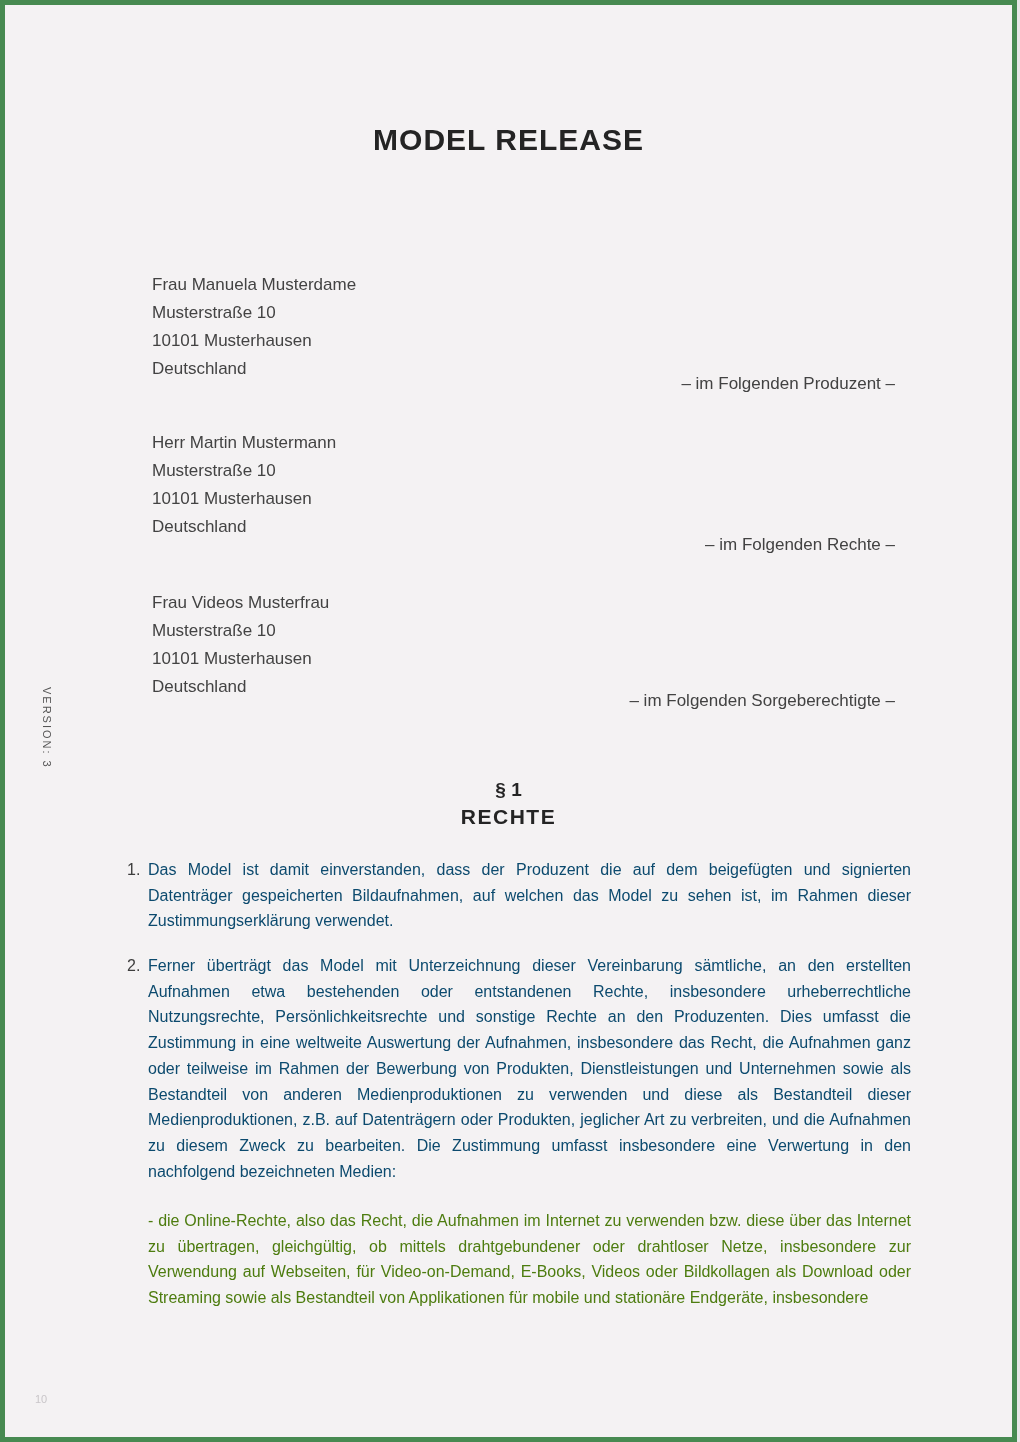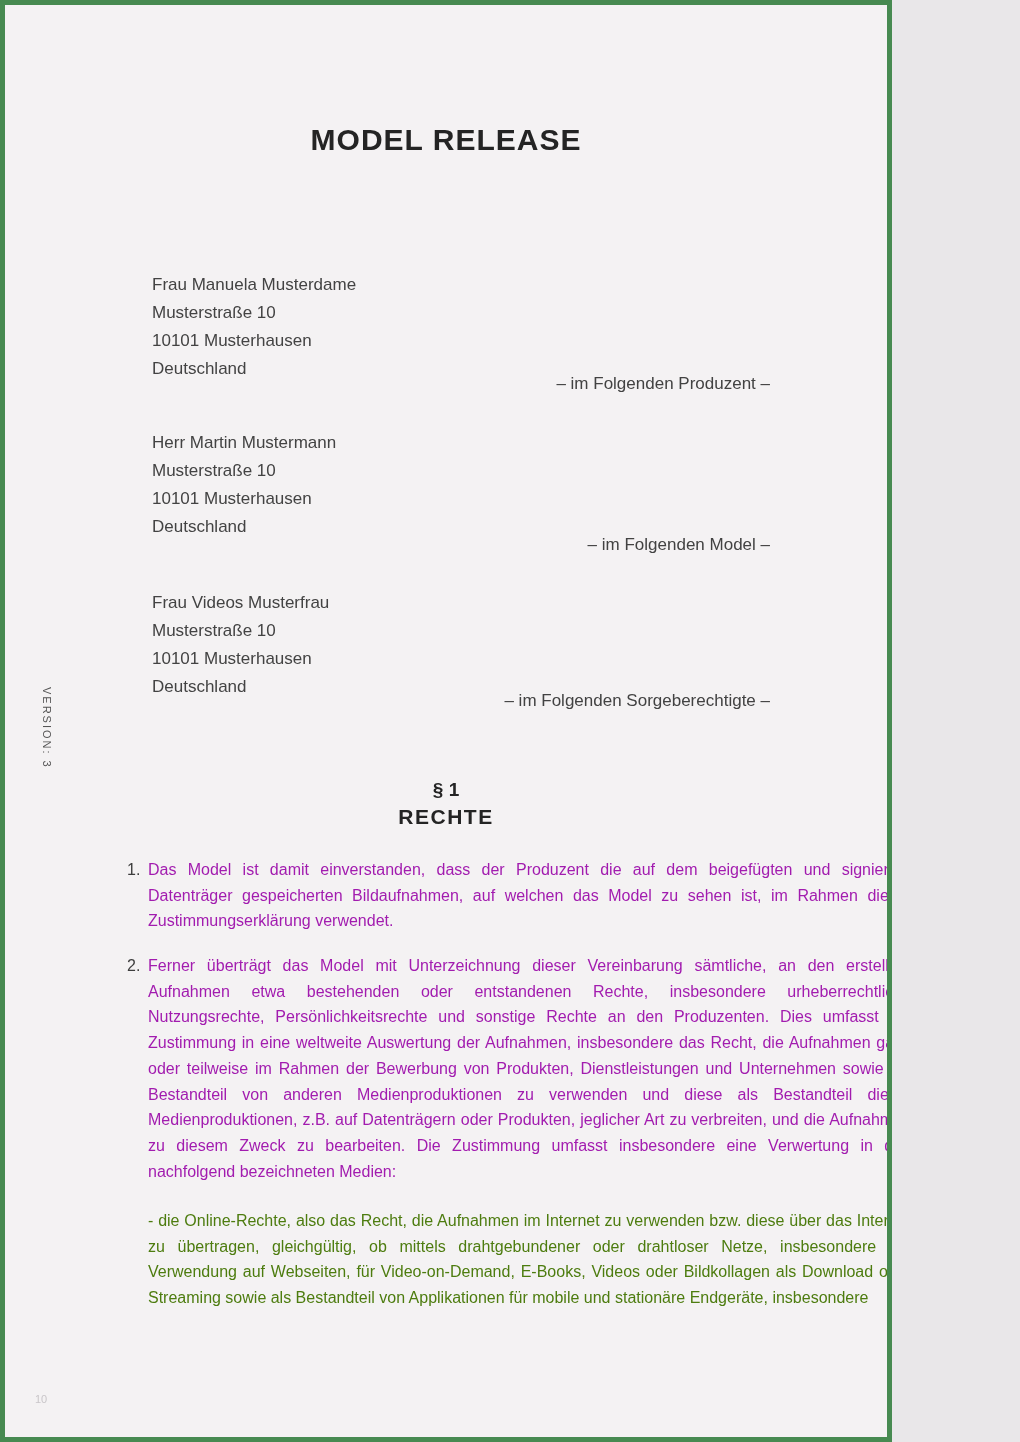--- a/index.html
+++ b/index.html
@@ -1,20 +1,20 @@
 <!DOCTYPE html>
 <html><head>
 <meta charset="utf-8">
 <style>
   html, body { margin: 0; padding: 0; background: #e9e7e9; }
   * { box-sizing: border-box; }
 
   .page {
     position: relative;
-    width: 892px;
+    width: 1017px;
     height: 1442px;
     background: #f4f2f3;
     border: 5px solid #478a51;
     font-family: "Liberation Sans", "DejaVu Sans", sans-serif;
     color: #3d3d3d;
     overflow: hidden;
   }
 
   .doc-title {
     position: absolute;
@@ -75,21 +75,21 @@
     flex: 0 0 21px;
     font-size: 16px;
     line-height: 25.7px;
     color: #3d3d3d;
   }
   .clause .clause-text {
     flex: 1;
     font-size: 16px;
     line-height: 25.7px;
     text-align: justify;
-    color: #a21caf;
+    color: #0c4a6e;
   }
 
   .sub-clause {
     position: absolute;
     top: 1203px;
     left: 143px;
     width: 763px;
     font-size: 16px;
     line-height: 25.7px;
     text-align: justify;
@@ -141,21 +141,21 @@
     <div>Deutschland</div>
   </div>
   <div class="role-label pos-label1">– im Folgenden Produzent –</div>
 
   <div class="address-block pos-party2">
     <div>Herr Martin Mustermann</div>
     <div>Musterstraße 10</div>
     <div>10101 Musterhausen</div>
     <div>Deutschland</div>
   </div>
-  <div class="role-label pos-label2">– im Folgenden Model –</div>
+  <div class="role-label pos-label2">– im Folgenden Rechte –</div>
 
   <div class="address-block pos-party3">
     <div>Frau Videos Musterfrau</div>
     <div>Musterstraße 10</div>
     <div>10101 Musterhausen</div>
     <div>Deutschland</div>
   </div>
   <div class="role-label pos-label3">– im Folgenden Sorgeberechtigte –</div>
 
   <div class="section-head">

